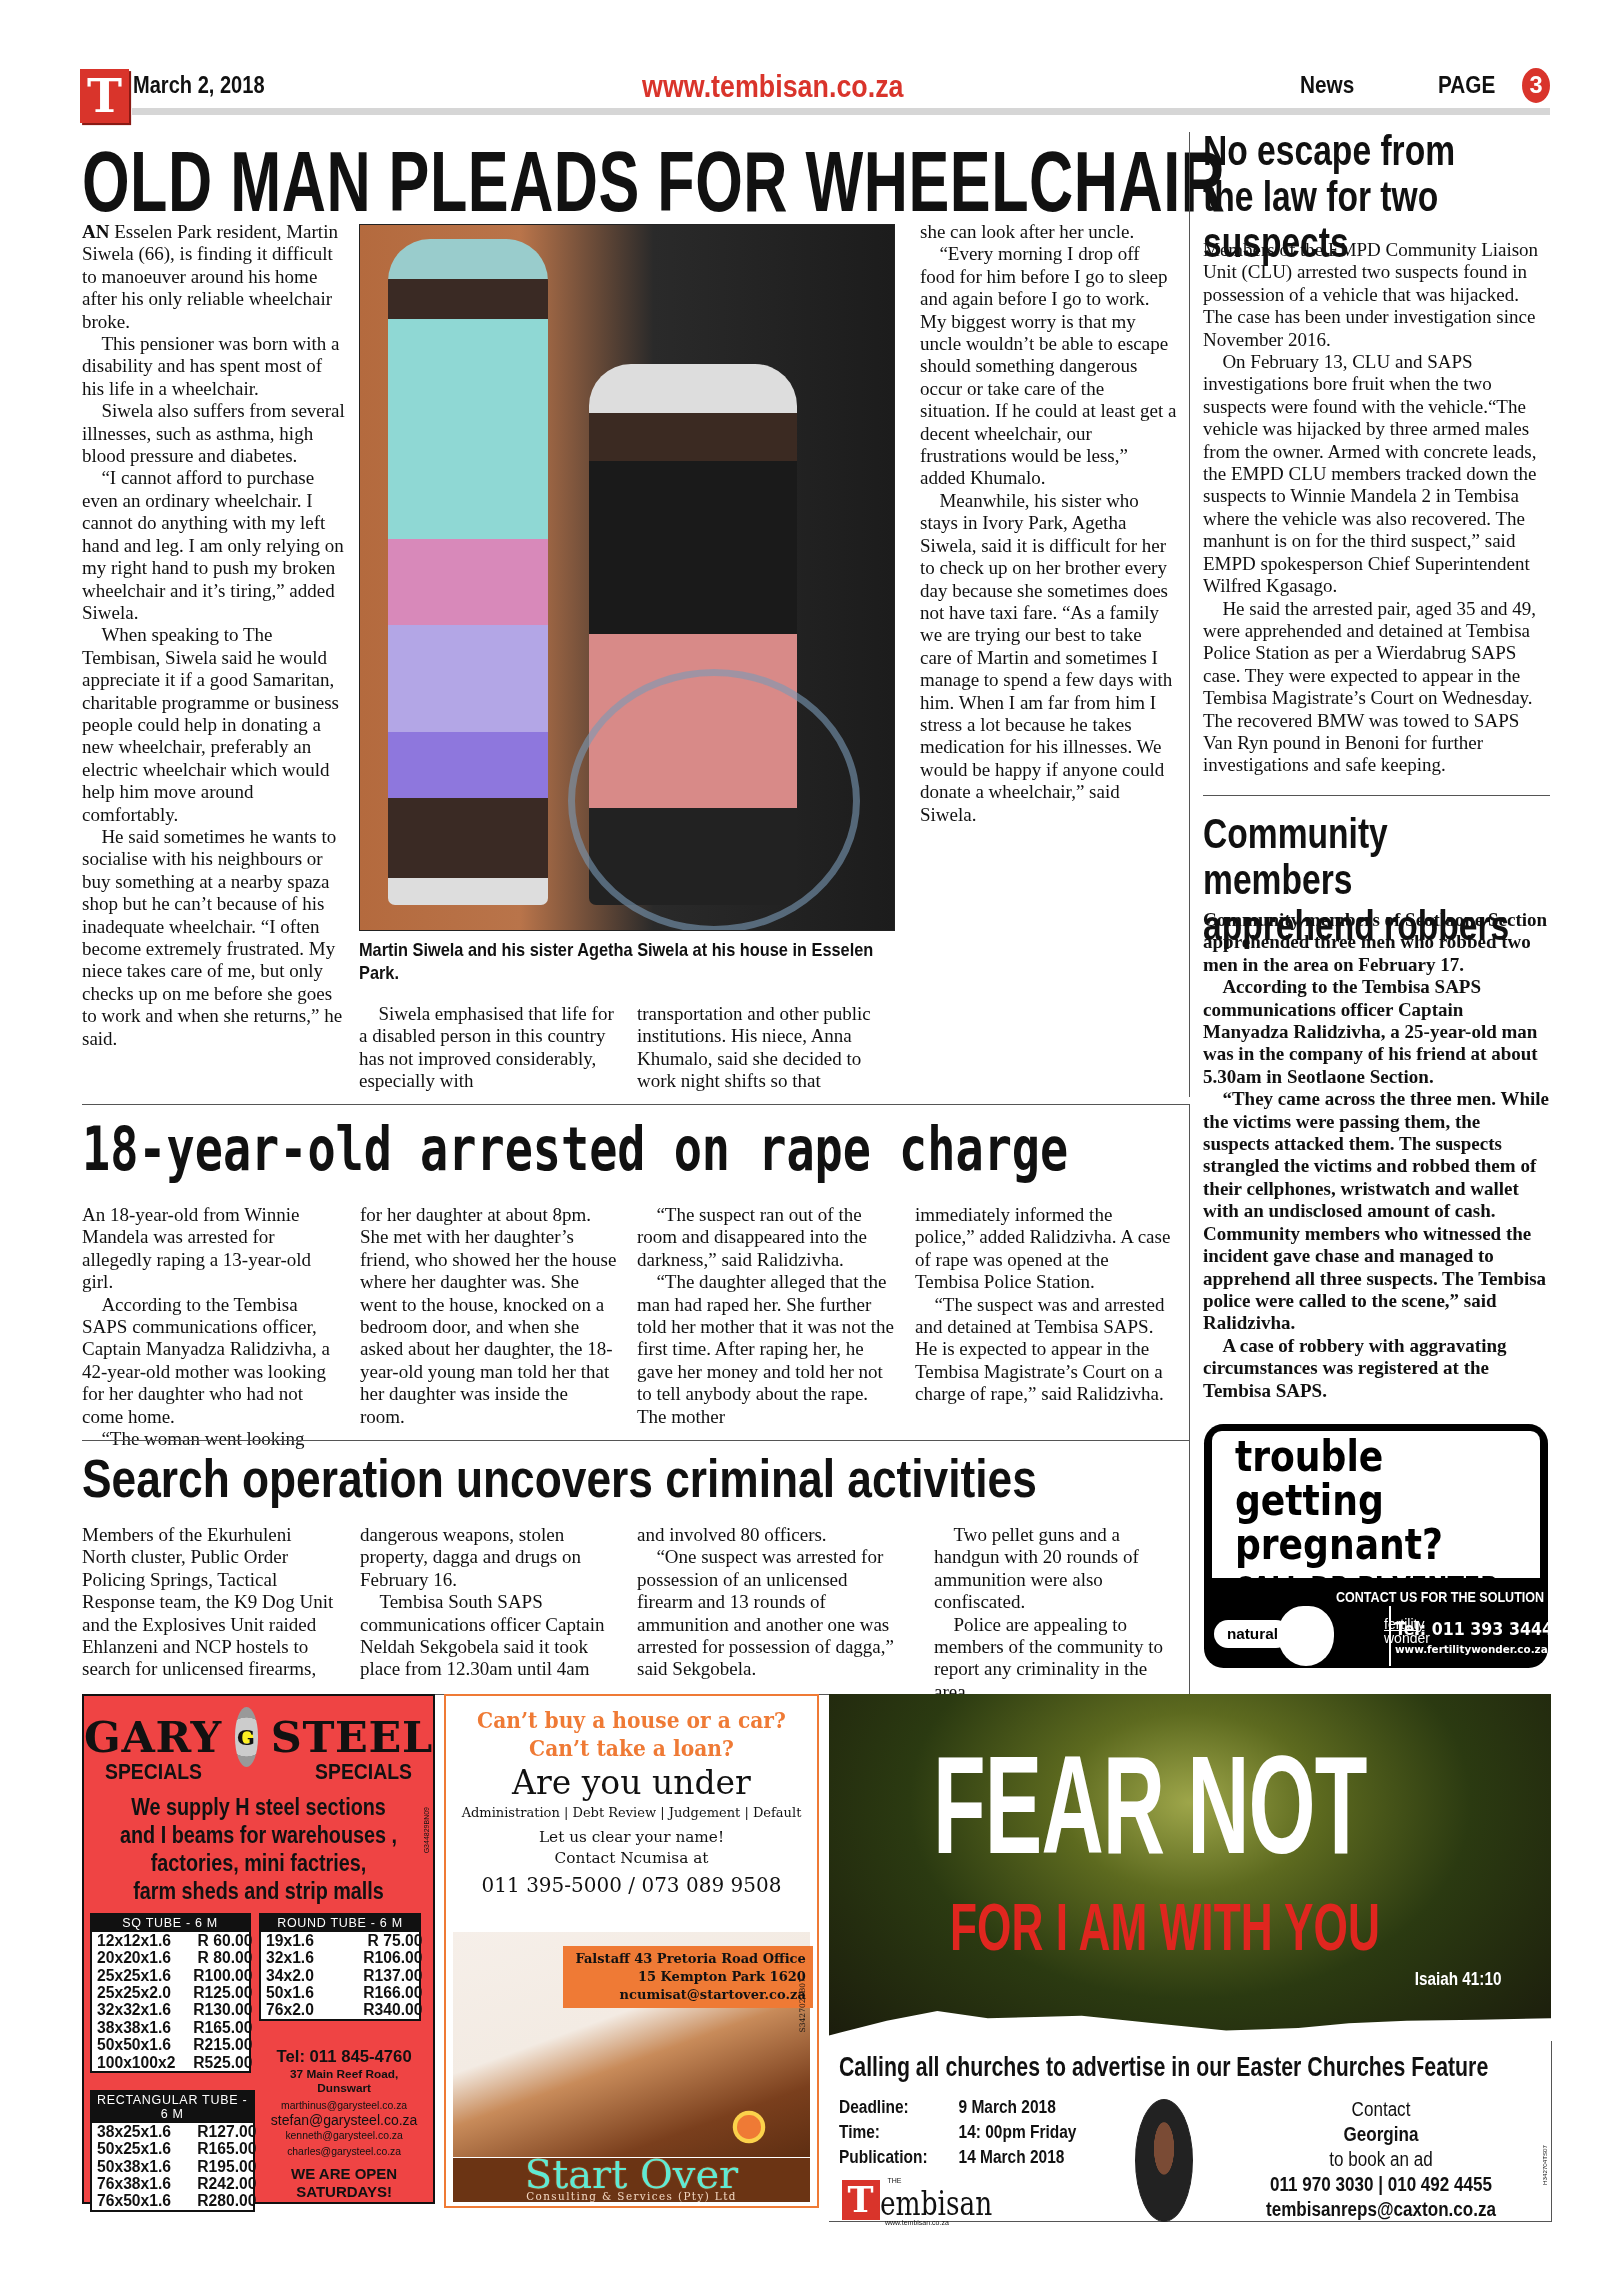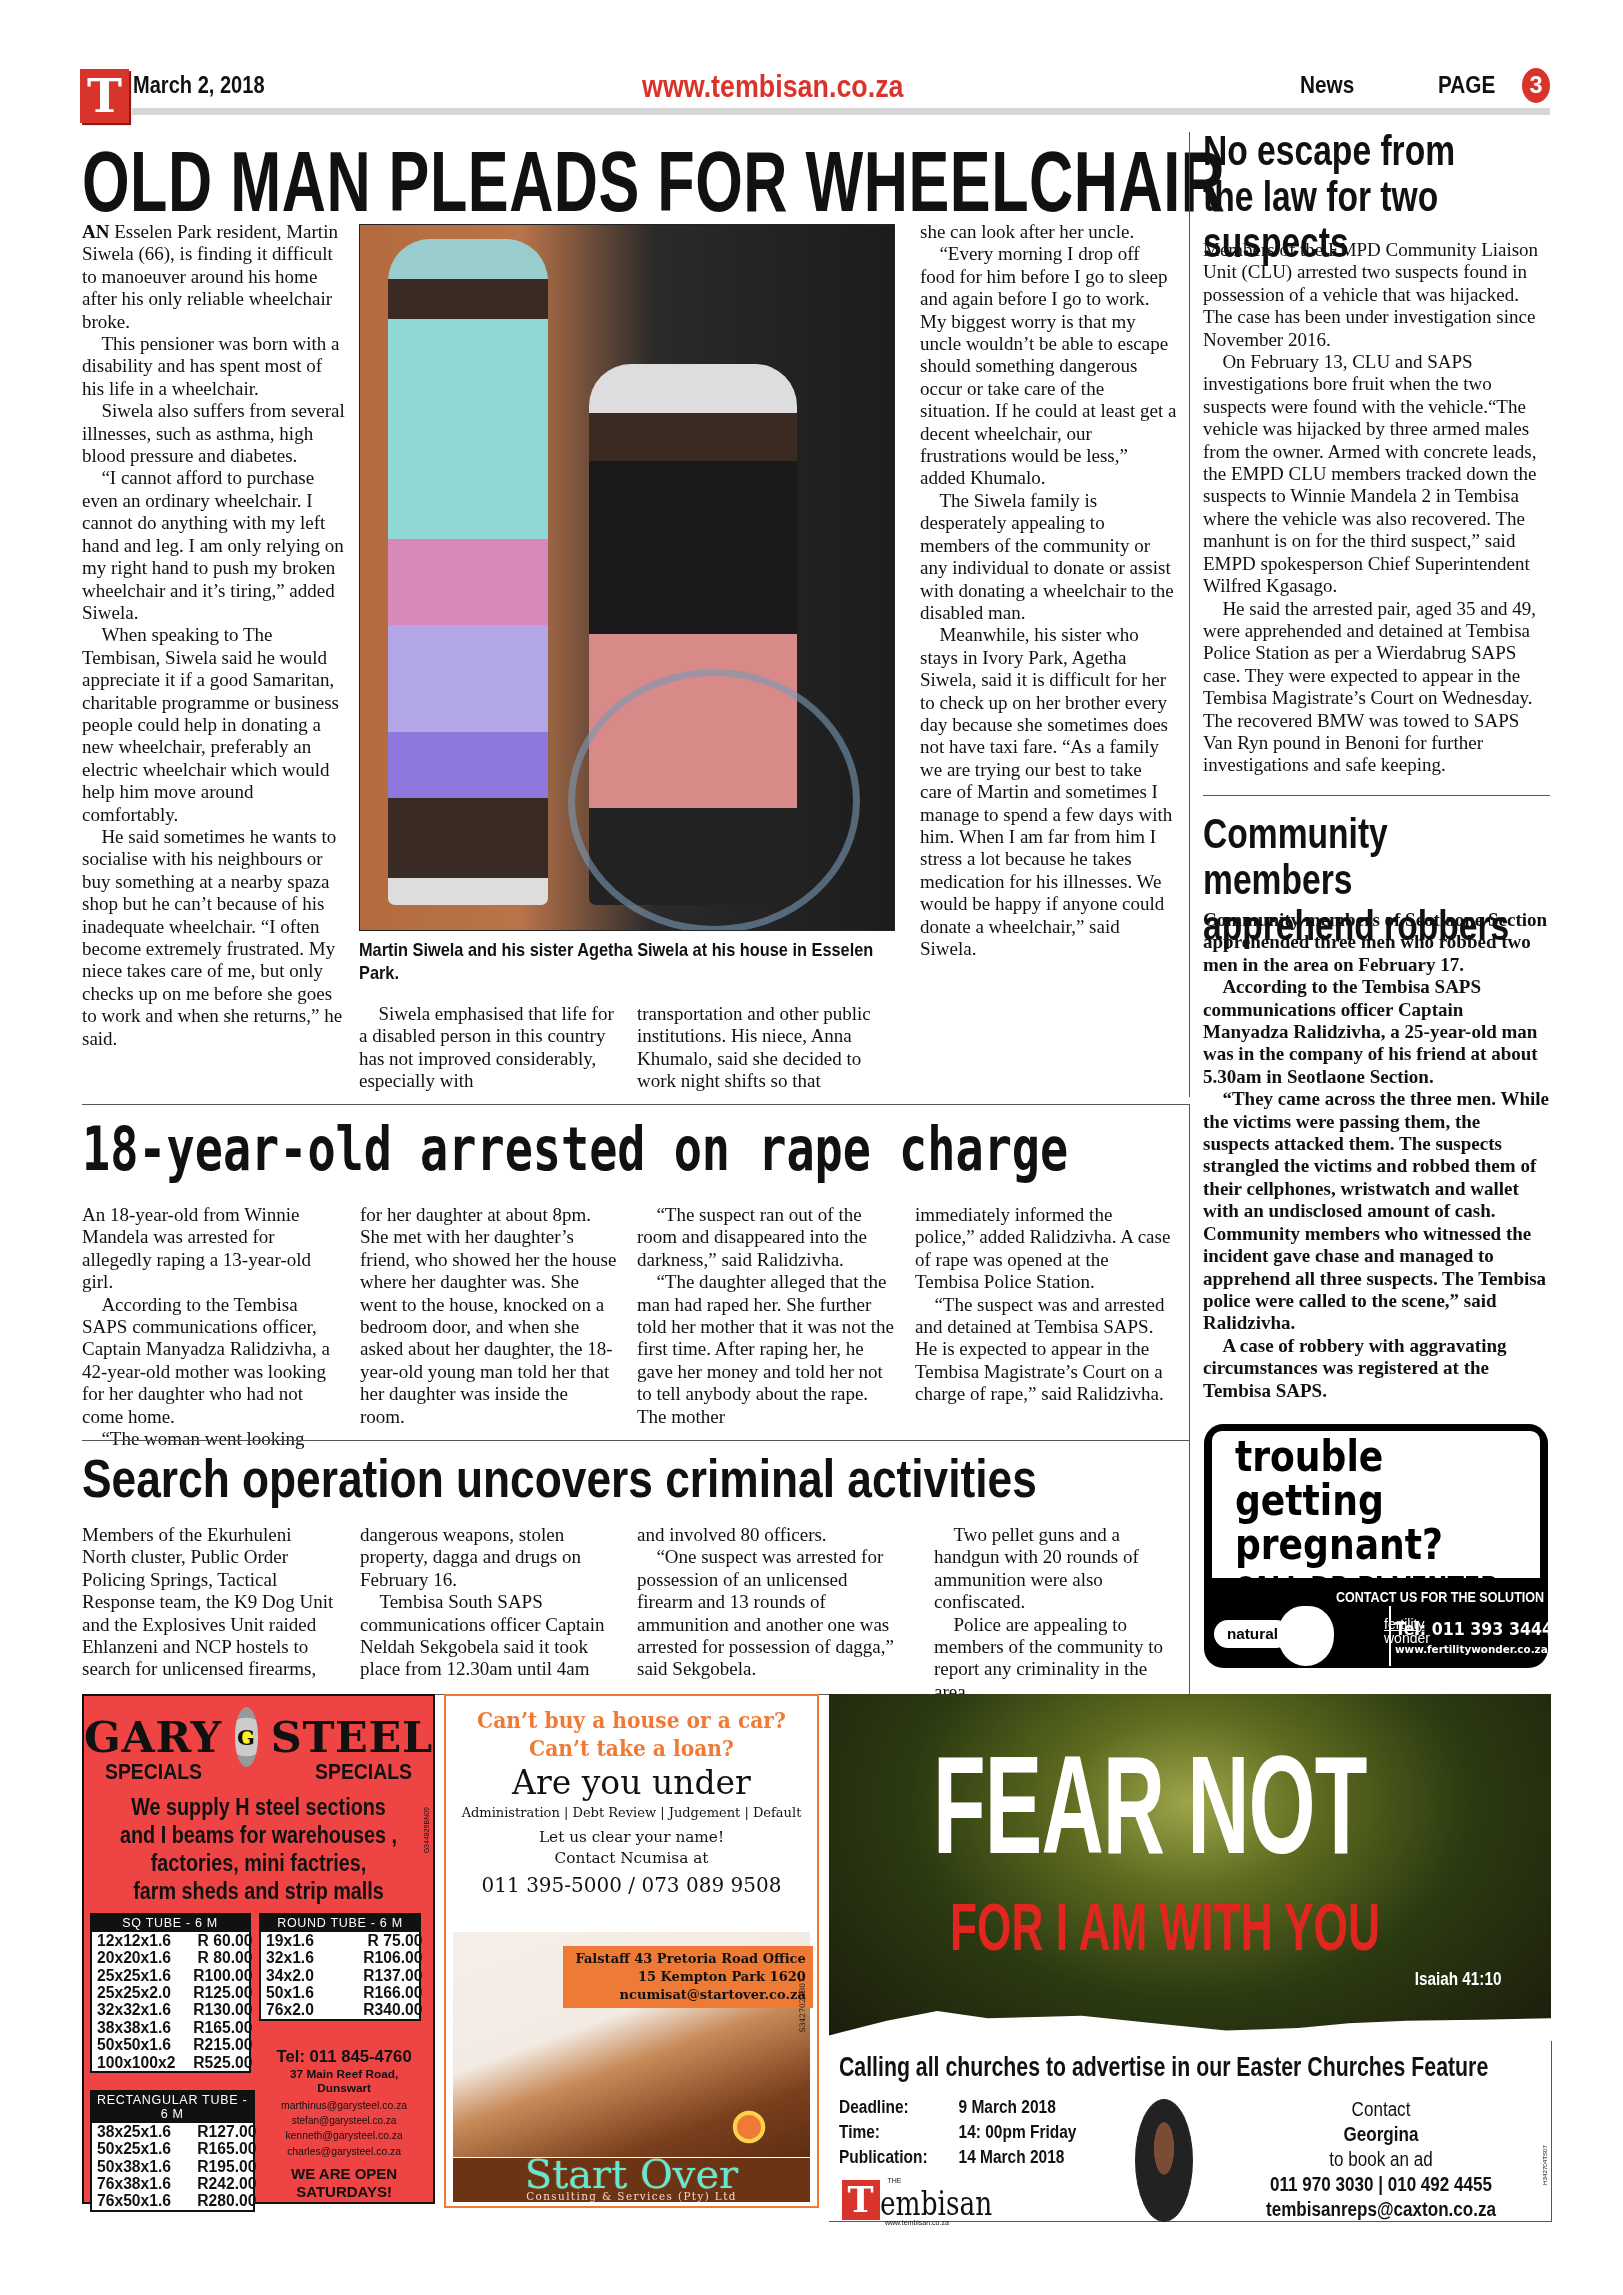--- a/index.html
+++ b/index.html
@@ -111,21 +111,20 @@
 
 <div class="abs body-text" style="left:359px; top:1003px; width:257px;">
   <p>Siwela emphasised that life for a disabled person in this country has not improved considerably, especially with</p>
 </div>
 <div class="abs body-text" style="left:637px; top:1003px; width:257px;">
   <p class="first">transportation and other public institutions. His niece, Anna Khumalo, said she decided to work night shifts so that</p>
 </div>
 <div class="abs body-text" style="left:920px; top:221px; width:257px;">
   <p class="first">she can look after her uncle.</p>
   <p>“Every morning I drop off food for him before I go to sleep and again before I go to work. My biggest worry is that my uncle wouldn’t be able to escape should something dangerous occur or take care of the situation. If he could at least get a decent wheelchair, our frustrations would be less,” added Khumalo.</p>
-  <p>The Siwela family is desperately appealing to members of the community or any individual to donate or assist with donating a wheelchair to the disabled man.</p>
   <p>Meanwhile, his sister who stays in Ivory Park, Agetha Siwela, said it is difficult for her to check up on her brother every day because she sometimes does not have taxi fare. “As a family we are trying our best to take care of Martin and sometimes I manage to spend a few days with him. When I am far from him I stress a lot because he takes medication for his illnesses. We would be happy if anyone could donate a wheelchair,” said Siwela.</p>
 </div>
 <div class="abs rule-h" style="left:82px; top:1104px; width:1107px;"></div>
 
 <div class="abs hl-cond h-side" style="left:1203px; top:128px;">
   <div style="width:389px; white-space:normal;">No escape from the law for two suspects</div>
 </div>
 <div class="abs body-text" style="left:1203px; top:239px; width:347px;">
   <p class="first">Members of the EMPD Community Liaison Unit (CLU) arrested two suspects found in possession of a vehicle that was hijacked. The case has been under investigation since November 2016.</p>
   <p>On February 13, CLU and SAPS investigations bore fruit when the two suspects were found with the vehicle.“The vehicle was hijacked by three armed males from the owner. Armed with concrete leads, the EMPD CLU members tracked down the suspects to Winnie Mandela 2 in Tembisa where the vehicle was also recovered. The manhunt is on for the third suspect,” said EMPD spokesperson Chief Superintendent Wilfred Kgasago.</p>
@@ -298,21 +297,21 @@
           <span>76x50x1.6</span>
           <span>R280.00</span>
         </div>
       </div>
   </div>
   <div style="position:absolute; left:174px; right:2.8px; top:351px; text-align:center; font-weight:bold;">
     <div style="font-size:16.7px;">Tel: 011 845-4760</div>
     <div style="font-size:11.8px; line-height:14px;">37 Main Reef Road,</div>
     <div style="font-size:11.8px; line-height:14px;">Dunswart</div>
     <div style="font-size:10.4px; line-height:15.3px; font-weight:normal; margin-top:2.8px;">marthinus@garysteel.co.za</div>
-    <div style="font-size:10px; line-height:15.3px; font-weight:normal;">stefan@garysteel.co.za</div>
+    <div style="font-size:14px; line-height:15.3px; font-weight:normal;">stefan@garysteel.co.za</div>
     <div style="font-size:10.4px; line-height:15.3px; font-weight:normal;">kenneth@garysteel.co.za</div>
     <div style="font-size:10.4px; line-height:15.3px; font-weight:normal;">charles@garysteel.co.za</div>
     <div style="font-size:15px; line-height:18px; margin-top:5.6px; padding:0 14px;">WE ARE OPEN SATURDAYS!</div>
   </div>
   <div style="position:absolute; right:2.8px; top:111px; font-size:7px; writing-mode:vertical-rl; transform:rotate(180deg);">G344829BN09</div>
 </div>
 
 <div class="abs startover">
   <div class="so-img"></div>
   <div style="position:relative; z-index:1;">

